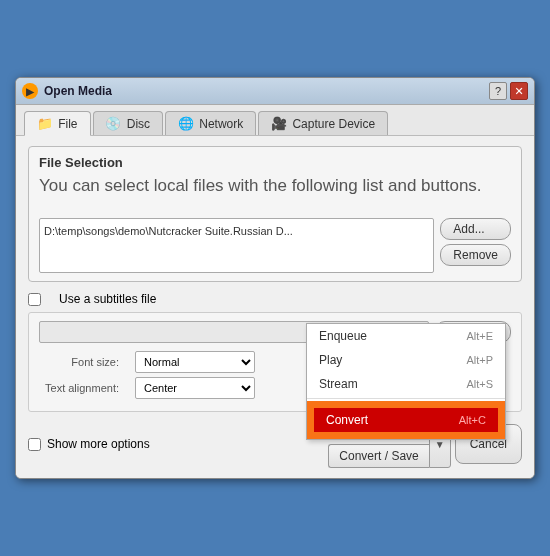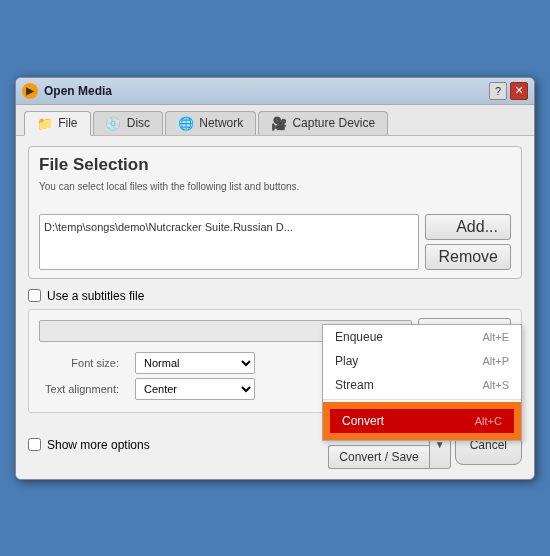--- a/index.html
+++ b/index.html
@@ -130,28 +130,28 @@
 
     .group-box {
       border: 1px solid #bbb;
       border-radius: 4px;
       margin-bottom: 10px;
       padding: 8px 10px;
       background: #f5f5f5;
     }
 
     .group-title {
-      font-size: 17px;
+      font-size: 13px;
       color: #333;
       margin-bottom: 6px;
       font-weight: 600;
     }
 
     .group-desc {
-      font-size: 10px;
+      font-size: 17px;
       color: #555;
       margin-bottom: 22px;
     }
 
     .file-list-area {
       display: flex;
       gap: 6px;
       margin-top: 12px;
     }
 
@@ -173,33 +173,33 @@
     .btn-group {
       display: flex;
       flex-direction: column;
       gap: 4px;
     }
 
     .btn {
       padding: 3px 12px;
       background: linear-gradient(to bottom, #f5f5f5, #e0e0e0);
       border: 1px solid #999;
-      border-radius: 3px;
-      cursor: pointer;
-      font-size: 16px;
+      border-radius: 10px;
+      cursor: pointer;
+      font-size: 12px;
       color: #333;
       min-width: 70px;
-      text-align: right;
+      text-align: left;
     }
 
     
     .checkbox-row {
       display: flex;
       align-items: center;
-      gap: 6px;
+      gap: 18px;
       margin: 6px 0;
     }
 
     .subtitle-section {
       border: 1px solid #ccc;
       border-radius: 3px;
       padding: 8px 10px;
       background: #f5f5f5;
       margin-bottom: 8px;
     }
@@ -258,21 +258,21 @@
       justify-content: center;
     }
 
     .dropdown-menu {
       background: white;
       border: 1px solid #aaa;
       box-shadow: 2px 2px 5px rgba(0,0,0,0.2);
       width: 200px;
       position: absolute;
       bottom: 28px;
-      right: 0;
+      right: 16px;
       z-index: 10;
     }
 
     .menu-item {
       display: flex;
       justify-content: space-between;
       align-items: center;
       padding: 5px 12px;
       font-size: 12px;
       color: #333;

